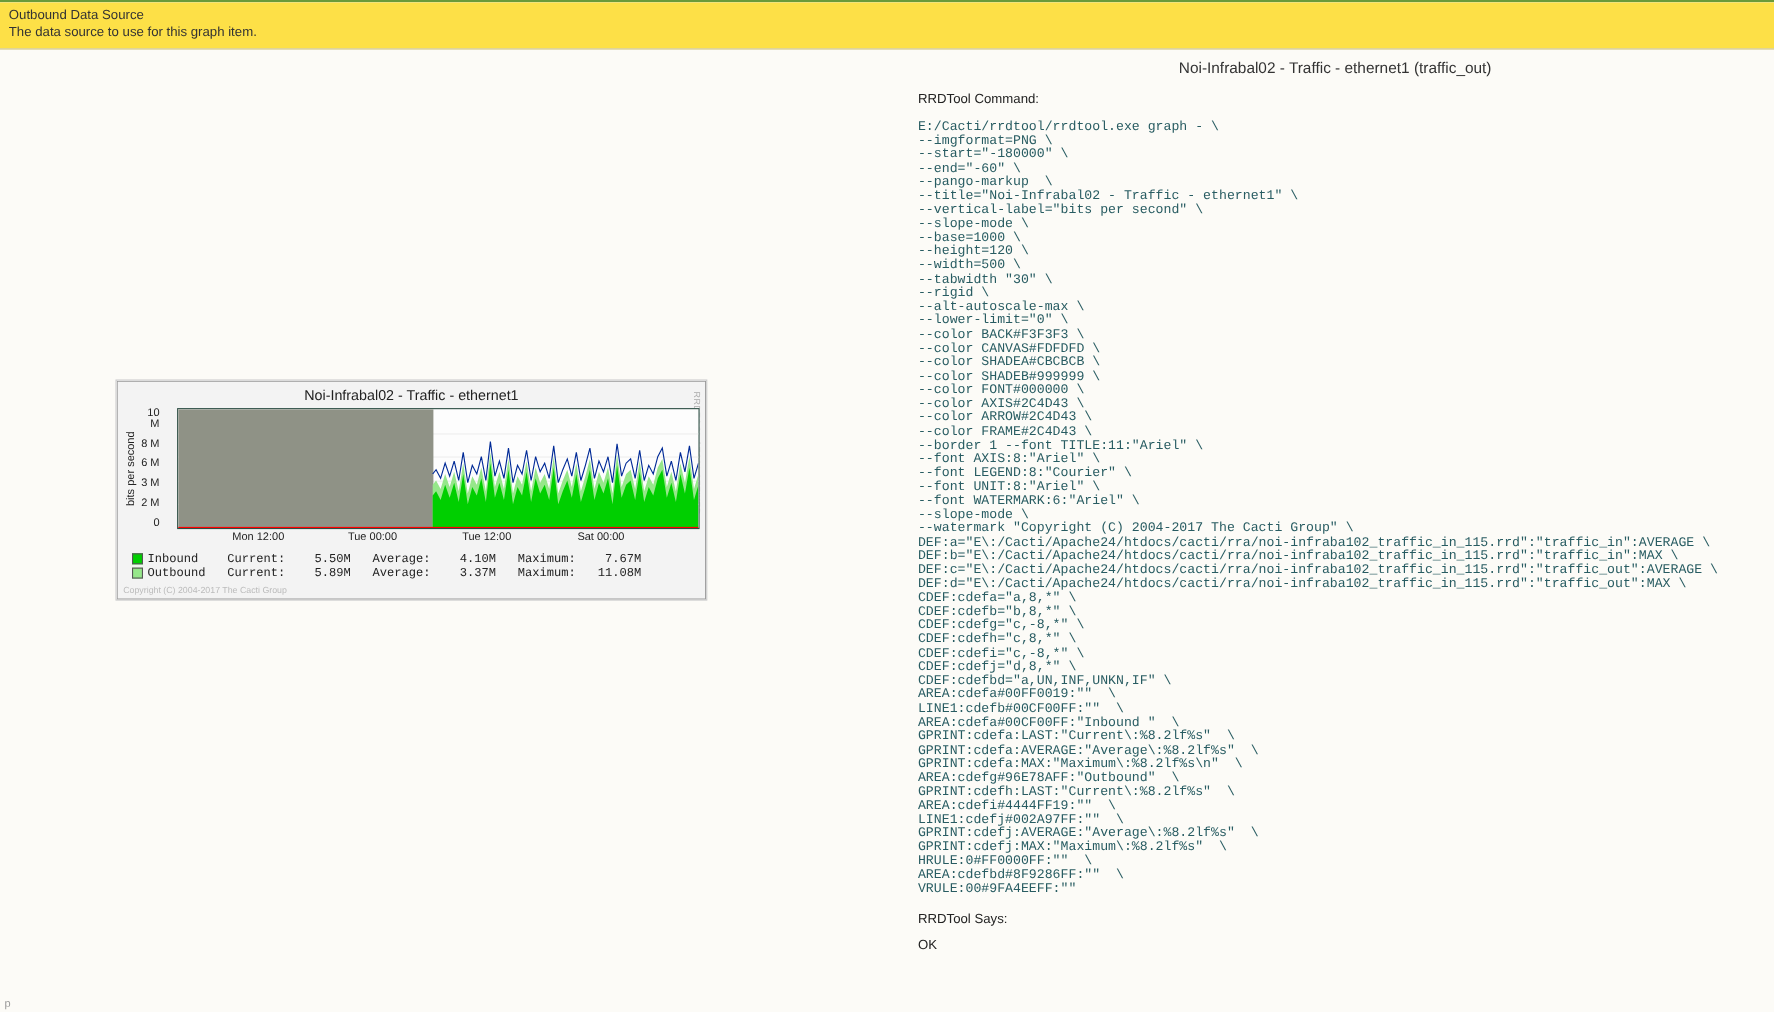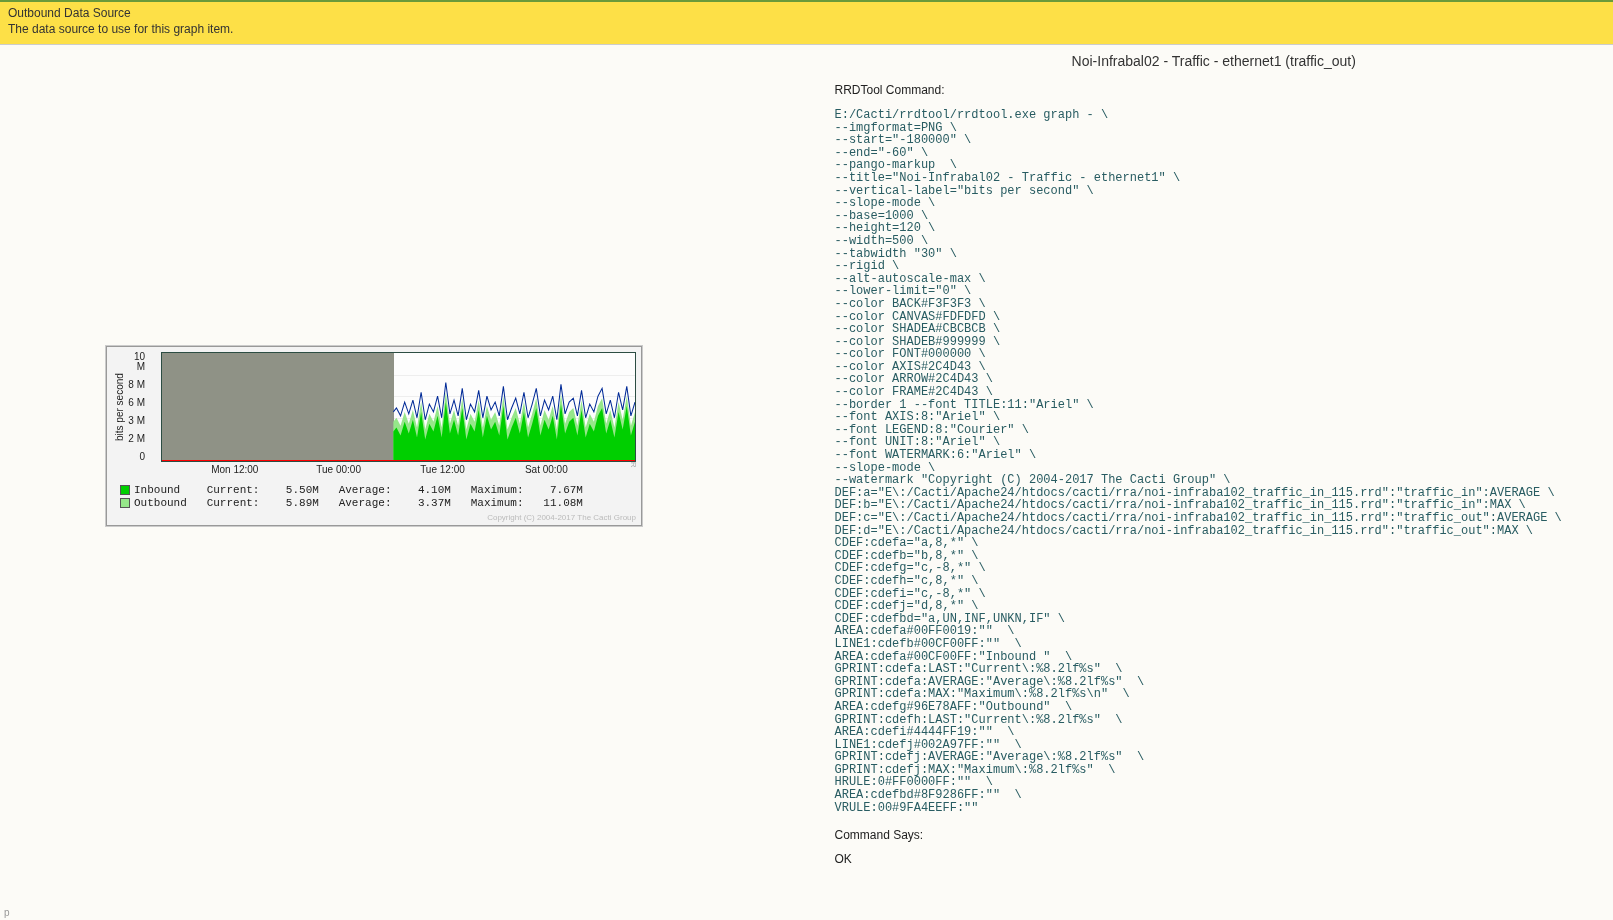--- a/index.html
+++ b/index.html
@@ -138,38 +138,39 @@
     line-height: 1.15;
     white-space: pre;
     color: #222;
   }
   .lg-swatch {
     display:inline-block; width:10px; height:10px;
     border:1px solid #555; vertical-align: middle;
     margin-right: 4px;
   }
   .chart-copyright {
-    text-align:right;
+    text-align:left;
     font-size:8px;
     color:#bbb;
     margin-top:4px;
   }
   .tiny-p { position:absolute; left:4px; bottom:2px; font-size:10px; color:#999; }
 </style>
 </head>
 <body>
 
 <div class="header-bar">
   <div class="header-title">Outbound Data Source</div>
   <div class="header-desc">The data source to use for this graph item.</div>
 </div>
 
 <div class="content">
   <div class="left-col">
     <div class="chart-box">
+      <div class="chart-title">Noi-Infrabal02 - Traffic - ethernet1</div>
       <div class="chart-watermark">RRDTOOL / TOBI OETIKER</div>
       <div class="plot-row">
         <div class="ylabel">bits per second</div>
         <div class="yaxis">
           <div>10 M</div>
           <div>8 M</div>
           <div>6 M</div>
           <div>3 M</div>
           <div>2 M</div>
           <div>0</div>
@@ -255,18 +256,18 @@
 GPRINT:cdefa:MAX:"Maximum\:%8.2lf%s\n"  \
 AREA:cdefg#96E78AFF:"Outbound"  \
 GPRINT:cdefh:LAST:"Current\:%8.2lf%s"  \
 AREA:cdefi#4444FF19:""  \
 LINE1:cdefj#002A97FF:""  \
 GPRINT:cdefj:AVERAGE:"Average\:%8.2lf%s"  \
 GPRINT:cdefj:MAX:"Maximum\:%8.2lf%s"  \
 HRULE:0#FF0000FF:""  \
 AREA:cdefbd#8F9286FF:""  \
 VRULE:00#9FA4EEFF:""</div>
-    <div class="rrdtool-says">Command Says:</div>
+    <div class="rrdtool-says">RRDTool Says:</div>
     <div class="ok">OK</div>
   </div>
 </div>
 
 <div class="tiny-p">p</div>
 
 </body></html>

